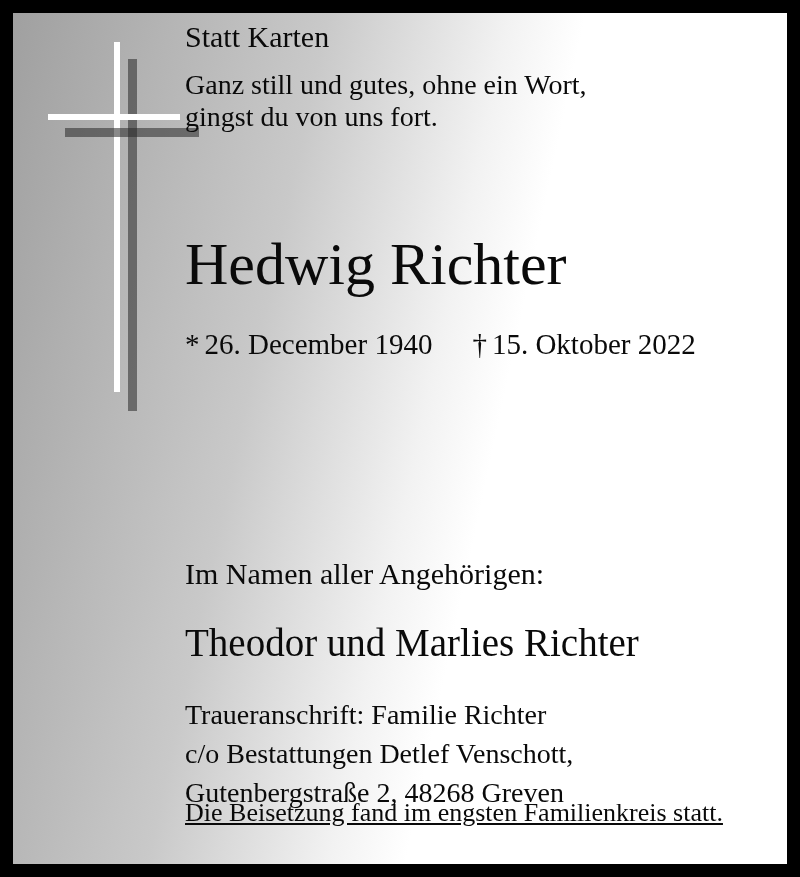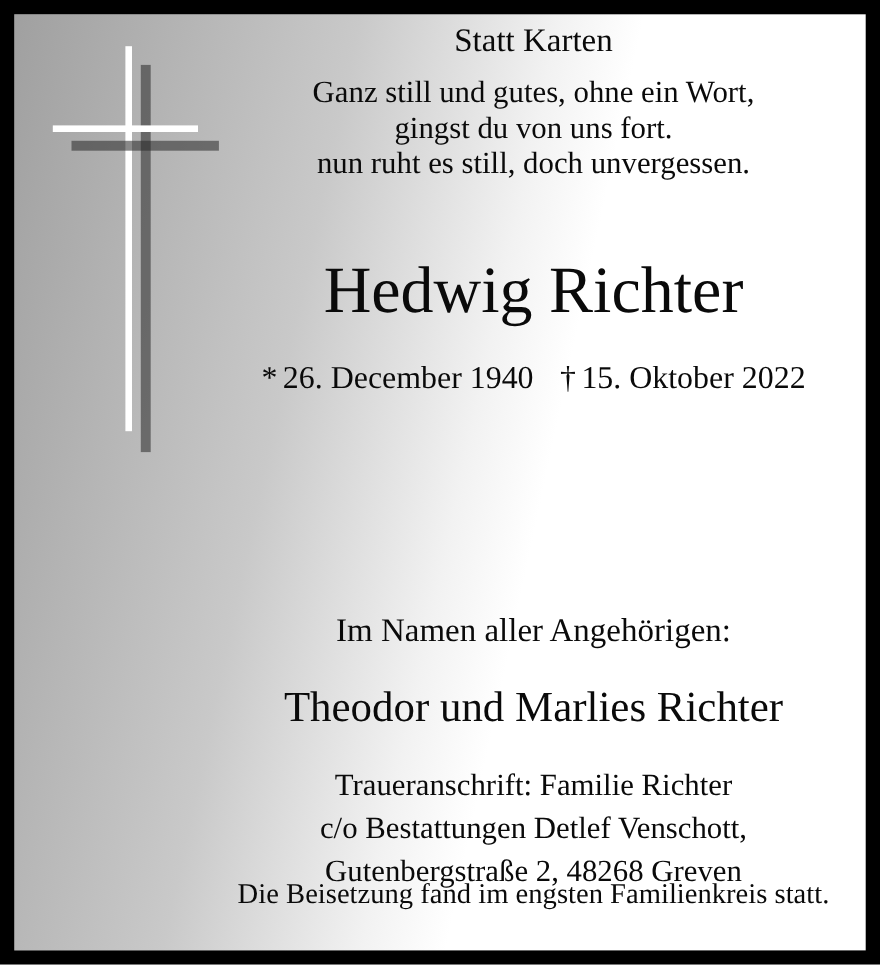--- a/index.html
+++ b/index.html
@@ -35,36 +35,35 @@
   .bar.gray-h  { left: 52px;  top: 115px; width: 134px; height: 9px;   background: rgba(40,40,40,0.55); z-index: 2; }
   .bar.white-h { left: 35px;  top: 101px; width: 132px; height: 6px;   background: #ffffff; z-index: 3; }
 
   
   .text-col {
     position: absolute;
     left: 172px;
     top: 0;
     width: 600px;
     height: 100%;
-    text-align: center;
     z-index: 4;
   }
   .block { position: absolute; left: 0; width: 100%; }
 
   .statt-karten  { top: 7px;   font-size: 30px; line-height: 34px; }
   .poem          { top: 56px;  font-size: 28px; line-height: 32px; }
   .name          { top: 220px; font-size: 60px; line-height: 62px; }
   .dates         { top: 315px; font-size: 29px; line-height: 32px; white-space: nowrap; }
   .dates .sym    { margin-right: 5px; }
-  .dates .death-group { margin-left: 24px; }
+  .dates .death-group { margin-left: 40px; }
   .condolence    { top: 393px; font-size: 30px; line-height: 33px; }
   .in-namen      { top: 544px; font-size: 30px; line-height: 33px; }
   .mourners      { top: 608px; font-size: 39px; line-height: 44px; }
   .address       { top: 682px; font-size: 28px; line-height: 39px; }
-  .funeral-note  { top: 785px; font-size: 26px; line-height: 29px; }
+  .funeral-note  { top: 785px; font-size: 26px; line-height: 29px; text-decoration: underline; }
 </style>
 </head>
 <body>
 
 <div class="page">
   <div class="inner">
 
     <div>
       <div class="bar white-v"></div>
       <div class="bar gray-v"></div>
@@ -72,21 +71,20 @@
       <div class="bar white-h"></div>
     </div>
 
     <div class="text-col">
 
       <div class="block statt-karten">Statt Karten</div>
 
       <div class="block poem">
         <div>Ganz still und gutes, ohne ein Wort,</div>
         <div>gingst du von uns fort.</div>
-        <div>nun ruht es still, doch unvergessen.</div>
       </div>
 
       <div class="block name">Hedwig Richter</div>
 
       <div class="block dates">
         <span><span class="sym">*</span><span>26. December 1940</span></span><span class="death-group"><span class="sym">†</span><span>15. Oktober 2022</span></span>
       </div>
 
 
       <div class="block in-namen">Im Namen aller Angehörigen:</div>

